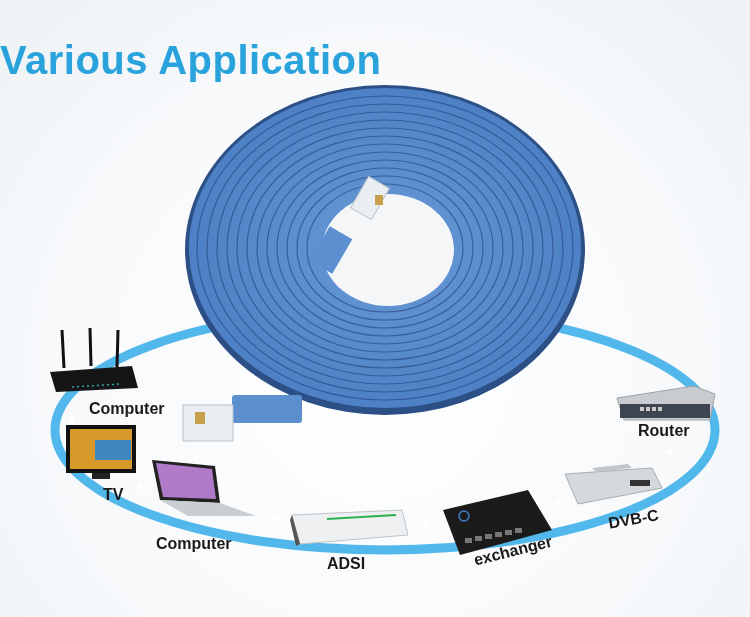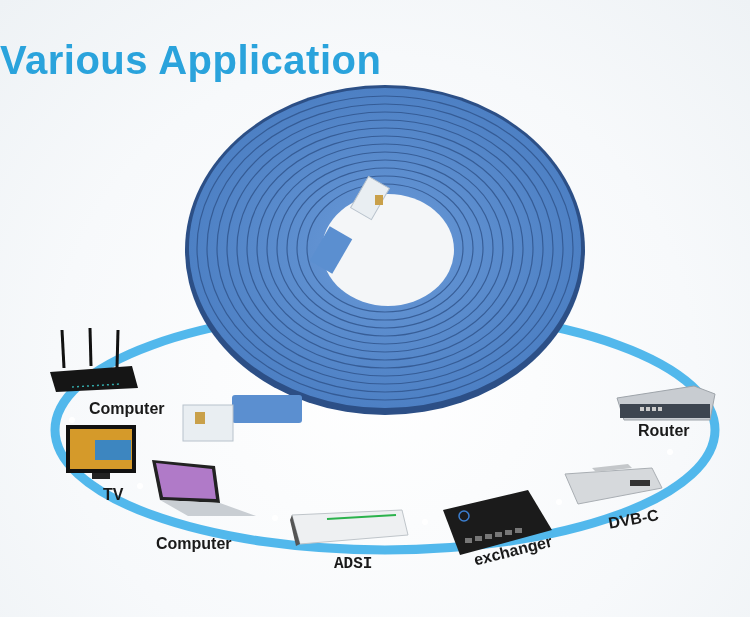--- a/index.html
+++ b/index.html
@@ -119,16 +119,16 @@
         <rect x="646" y="407" width="4" height="4"></rect>
         <rect x="652" y="407" width="4" height="4"></rect>
         <rect x="658" y="407" width="4" height="4"></rect>
       </g>
   </g>
 </svg>
 
 <div class="label" style="left:89px;top:400px;">Computer</div>
 <div class="label" style="left:73px;top:486px;margin-left:30px;">TV</div>
 <div class="label" style="left:156px;top:535px;">Computer</div>
-<div class="label" style="left:334px;top:555px;font-family:Liberation Mono, monospace;">ADSI</div>
+<div class="label" style="left:327px;top:555px;">ADSI</div>
 <div class="label" style="left:472px;top:552px;transform:rotate(-14deg);transform-origin:left top;">exchanger</div>
 <div class="label" style="left:607px;top:515px;transform:rotate(-10deg);transform-origin:left top;">DVB-C</div>
 <div class="label" style="left:638px;top:422px;">Router</div>
 
 </body></html>

